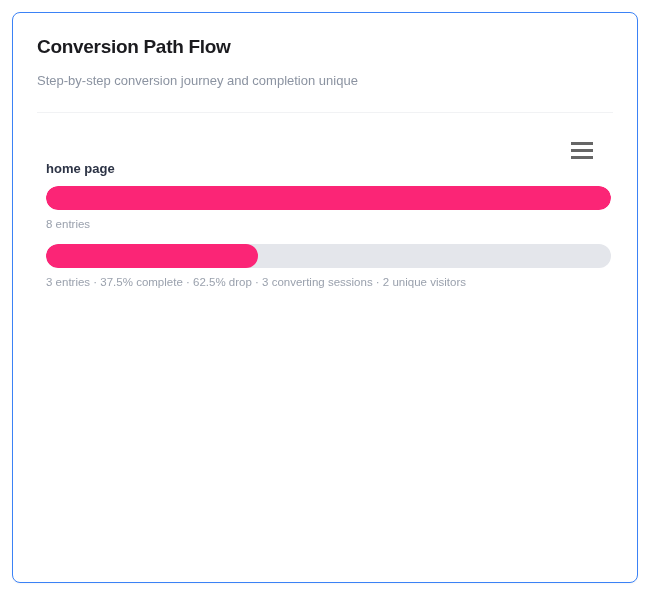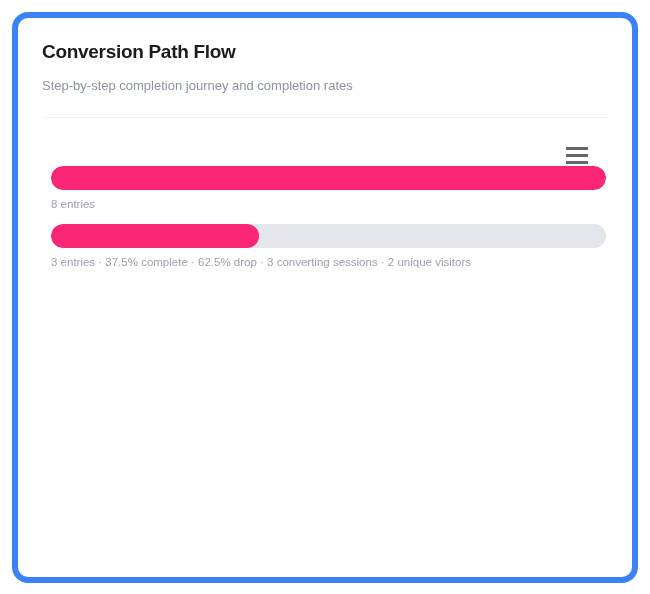--- a/index.html
+++ b/index.html
@@ -16,22 +16,22 @@
   }
 
   .card {
     position: absolute;
     left: 12px;
     top: 12px;
     width: 626px;
     height: 571px;
     box-sizing: border-box;
     background: #ffffff;
-    border: 6px solid #3b82f6;
-    border-radius: 16px;
+    border: 1px solid #3b82f6;
+    border-radius: 8px;
     box-shadow: 0 1px 2px rgba(16, 24, 40, 0.04);
     overflow: hidden;
   }
 
   .card-header {
     padding: 22px 24px 0 24px;
   }
 
   .card-title {
     margin: 0;
@@ -133,36 +133,37 @@
     white-space: nowrap;
   }
 </style>
 </head>
 <body>
 
 <div class="card">
 
   <div class="card-header">
     <h1 class="card-title">Conversion Path Flow</h1>
-    <p class="card-subtitle">Step-by-step completion journey and completion rates</p>
+    <p class="card-subtitle">Step-by-step conversion journey and completion unique</p>
   </div>
 
   <div class="header-divider"></div>
 
   <div class="chart-area">
 
     <button class="context-menu-button">
       <span class="menu-line"></span>
       <span class="menu-line"></span>
       <span class="menu-line"></span>
     </button>
 
     <div class="funnel">
 
       <div class="funnel-step">
+        <div class="step-label">home page</div>
         <div class="bar-track full">
           <div class="bar-fill" style="width: 100%; background: rgb(251, 37, 118);"></div>
         </div>
         <div class="step-stats">8 entries</div>
       </div>
 
       <div class="funnel-step">
         <div class="bar-track">
           <div class="bar-fill" style="width: 37.5%; background: rgb(251, 37, 118);"></div>
         </div>

